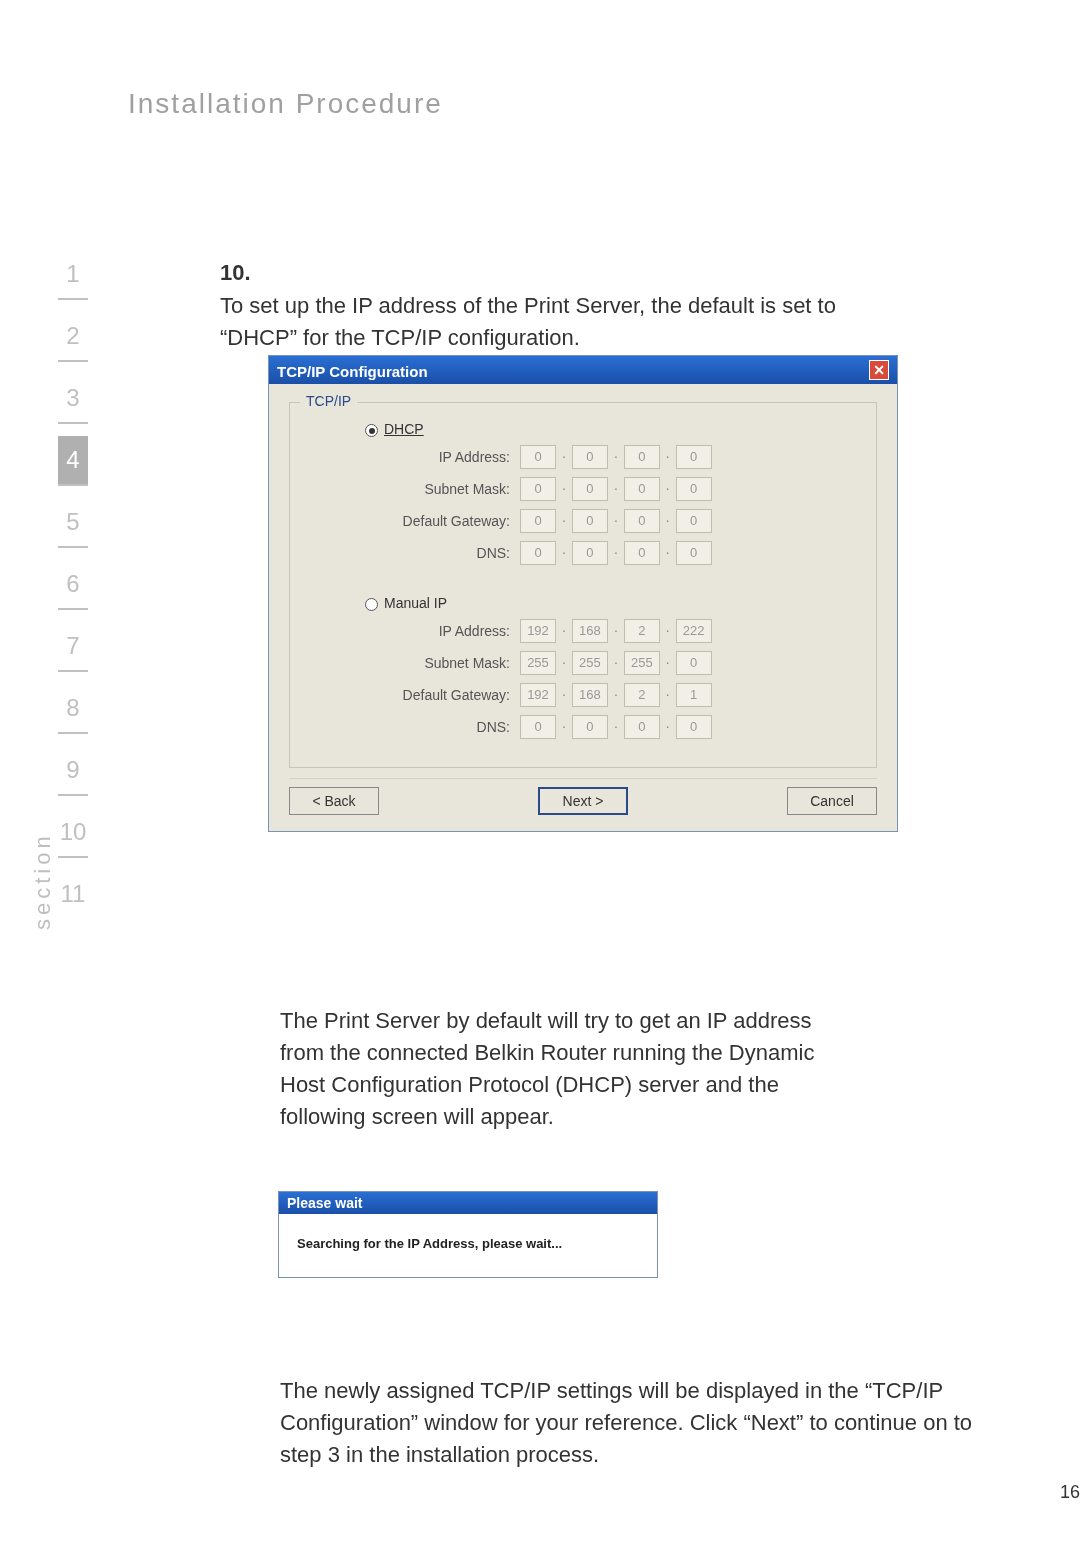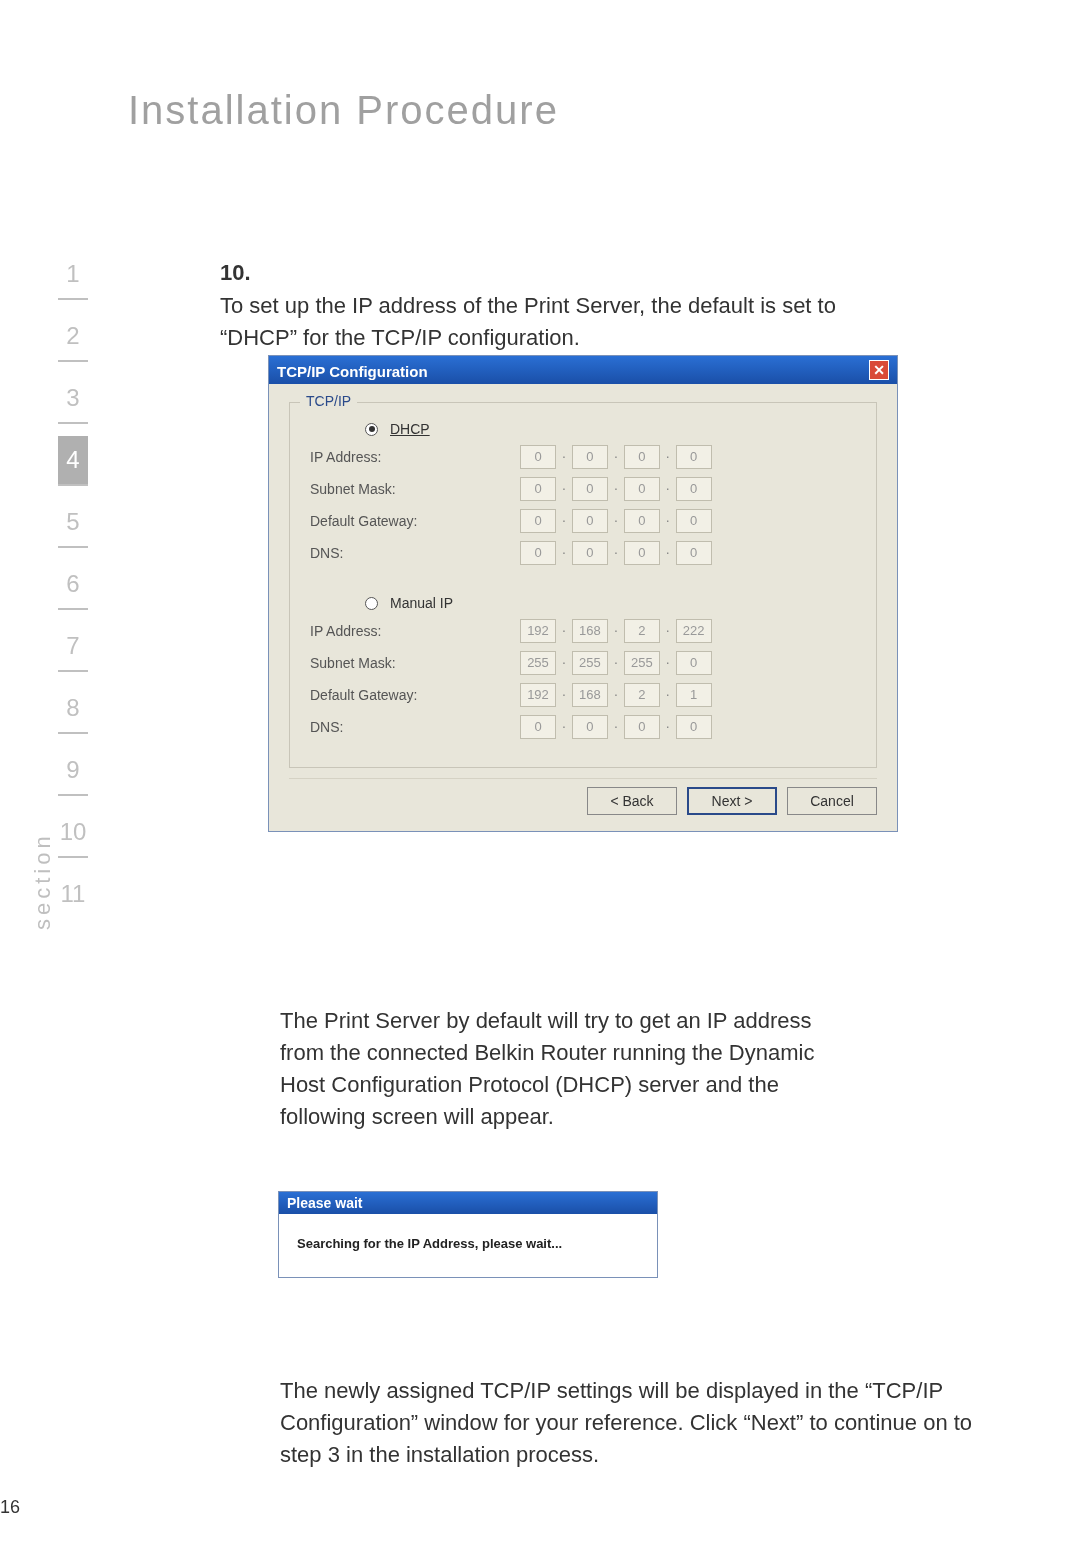--- a/index.html
+++ b/index.html
@@ -8,21 +8,21 @@
     height: 1542px;
     background: #ffffff;
     font-family: Arial, Helvetica, sans-serif;
     color: #333;
     position: relative;
   }
   .page-title {
     position: absolute;
     top: 88px;
     left: 128px;
-    font-size: 40px;
+    font-size: 28px;
     font-weight: 300;
     color: #a0a0a0;
     letter-spacing: 2px;
   }
   
   .sidebar {
     position: absolute;
     top: 250px;
     left: 30px;
     width: 90px;
@@ -109,38 +109,38 @@
   }
   .fieldset-legend {
     position: absolute;
     top: -10px;
     left: 10px;
     background: #e8e6da;
     padding: 0 6px;
     color: #2a4a8a;
     font-size: 14px;
   }
-  .radio-row { display:flex; align-items:center; gap:12px; margin:0 0 6px 55px; }
+  .radio-row { display:flex; align-items:flex-end; gap:6px; margin:0 0 6px 55px; }
   .radio {
     width: 13px; height: 13px; border-radius: 50%;
     border: 1px solid #555; background: #fff;
     display:inline-flex; align-items:center; justify-content:center;
   }
   .radio.checked::after { content:""; width:6px; height:6px; border-radius:50%; background:#333; }
   .form-row { display:flex; align-items:center; margin:8px 0; }
-  .form-label { width: 210px; text-align:left; padding-right:10px; color:#555; font-size:14px; }
+  .form-label { width: 210px; text-align:right; padding-right:10px; color:#555; font-size:14px; }
   .octets { display:flex; gap:4px; }
   .oct {
     width:36px; height:24px; text-align:center;
     border:1px solid #c0bdae; background:#f2f0e6; color:#999;
     font-size:13px; line-height:22px;
   }
   .dot { padding: 0 2px; color:#888; }
   .dlg-buttons {
-    display:flex; justify-content:flex-end; gap:10px;
+    display:flex; justify-content:space-between; gap:10px;
     padding: 8px 20px 16px 20px;
   }
   .btn {
     width:90px; height:28px;
     background:#e8e6da;
     border:1px solid #888;
     font-size:14px;
     display:flex; align-items:center; justify-content:center;
     color:#333;
   }
@@ -175,23 +175,23 @@
   .para3 {
     position: absolute;
     top: 1375px;
     left: 280px;
     width: 700px;
     font-size: 22px;
     line-height: 1.45;
   }
   .page-num {
     position:absolute;
-    bottom: 24px;
+    bottom: 39px;
     left: 0; right: 0;
-    text-align:left;
+    text-align:right;
     font-size: 18px;
     color:#333;
   }
 </style>
 </head>
 <body>
 
 <div class="page-title">Installation Procedure</div>
 
 <div class="sidebar">

